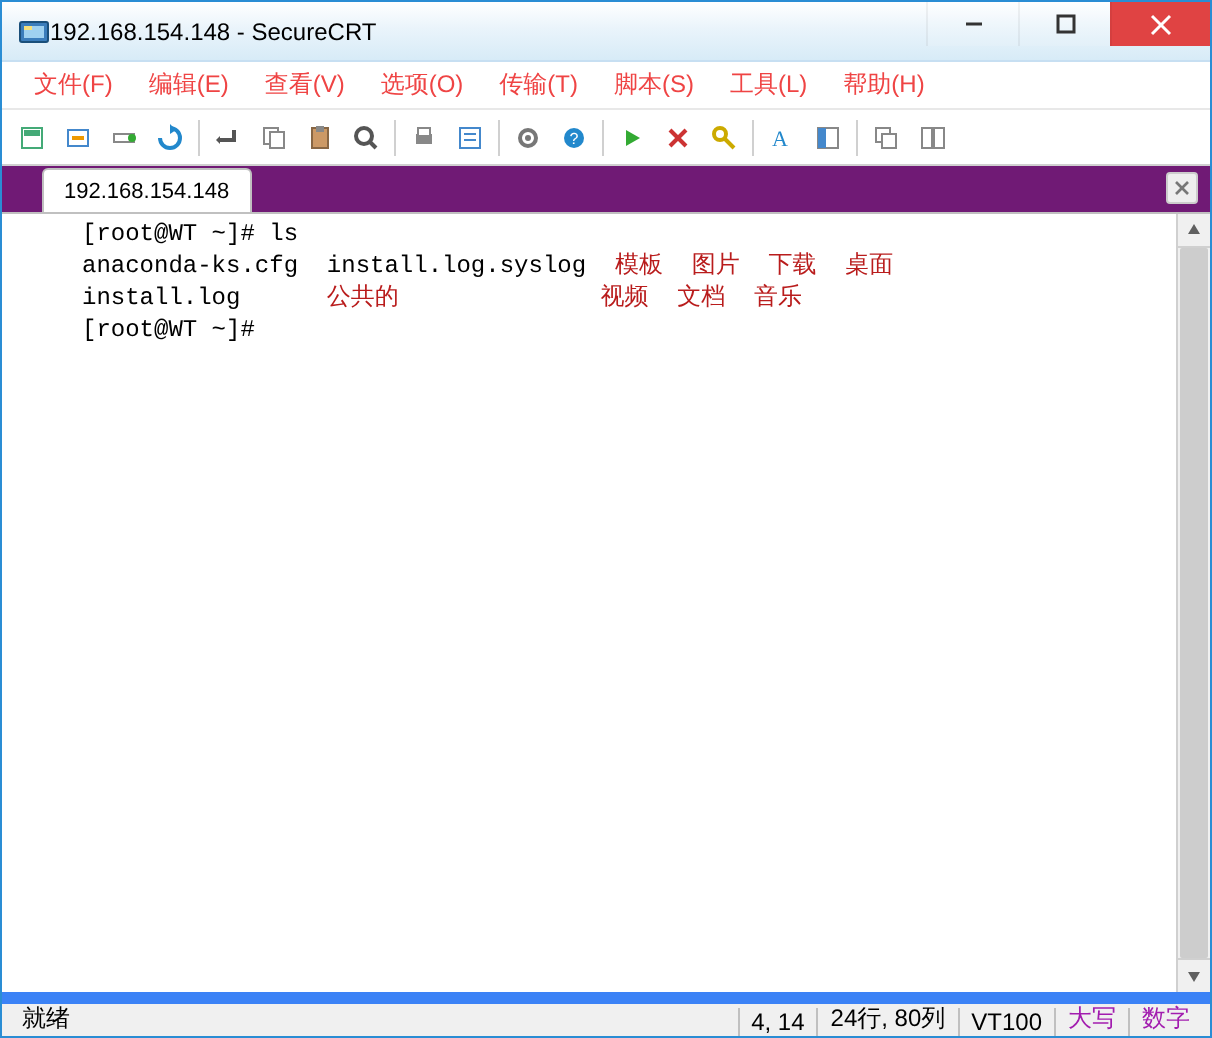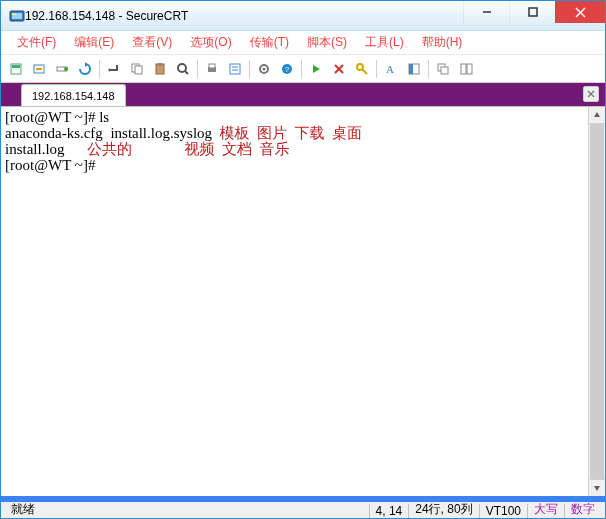--- a/index.html
+++ b/index.html
@@ -124,27 +124,28 @@
   }
   
   .terminal-wrap {
     flex: 1;
     display: flex;
     background: #fff;
     overflow: hidden;
   }
   .terminal {
     flex: 1;
-    font-family: Liberation Serif, serif;
-    font-size: 15px;
+    font-family: Liberation Mono, monospace;
+    font-size: 12px;
     color: #000;
     padding: 2px 4px;
     line-height: 16px;
     white-space: pre;
     overflow: hidden;
+    margin-left: 36px;
   }
   .terminal .blue { color: #b91c1c; }
   .scrollbar {
     width: 17px;
     background: #f0f0f0;
     border-left: 1px solid #d0d0d0;
     display: flex;
     flex-direction: column;
   }
   .scroll-arrow {

